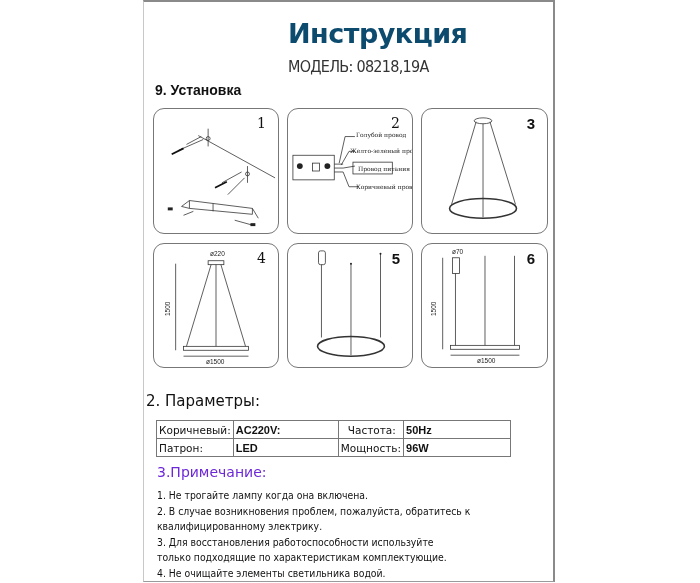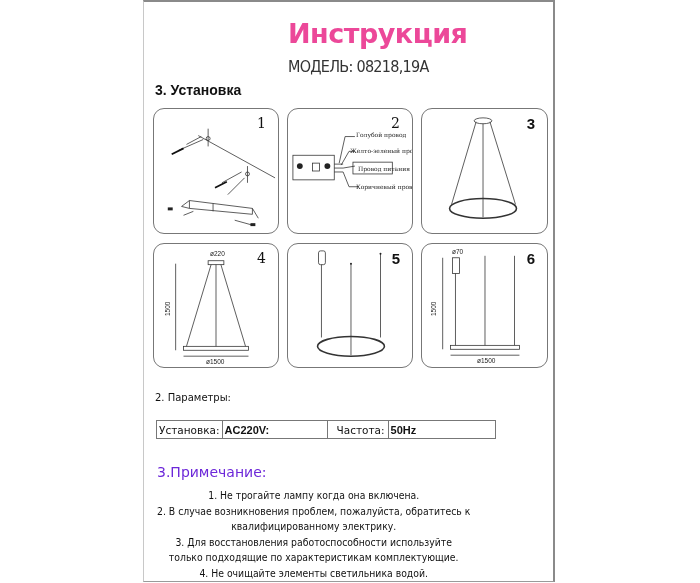--- a/index.html
+++ b/index.html
@@ -1,45 +1,45 @@
 <!DOCTYPE html>
 <html><head>
 <meta charset="utf-8">
 <style>
   html, body { margin:0; padding:0; }
   body { width:700px; height:583px; background:#ffffff; position:relative; overflow:hidden; font-family:"Liberation Sans", sans-serif; color:#111; }
   .page { position:absolute; left:143px; top:0; width:412px; height:582px; border-left:1px solid #c8c8c8; border-right:2px solid #8a8a8a; border-top:2px solid #8a8a8a; border-bottom:1px solid #9a9a9a; box-sizing:border-box; background:#fff; }
-  .title { position:absolute; left:288px; top:18px; font-family:"DejaVu Sans", sans-serif; font-weight:bold; font-size:27px; letter-spacing:-0.5px; color:#ec4899; white-space:nowrap; }
+  .title { position:absolute; left:288px; top:18px; font-family:"DejaVu Sans", sans-serif; font-weight:bold; font-size:27px; letter-spacing:-0.5px; color:#0c4a6e; white-space:nowrap; }
   .model { position:absolute; left:288px; top:57px; font-family:"DejaVu Sans", sans-serif; font-size:16px; color:#333; letter-spacing:-0.8px; white-space:nowrap; transform:scaleX(0.9); transform-origin:left; }
   .sec1 { position:absolute; left:155px; top:82px; font-family:"Liberation Sans", sans-serif; font-weight:bold; font-size:14px; color:#111; white-space:nowrap; }
   .panel { position:absolute; border:1.3px solid #777; border-radius:11px; box-sizing:border-box; background:#fff; overflow:hidden; }
   .panel svg { position:absolute; left:0; top:0; width:100%; height:100%; }
   .pnum { position:absolute; right:12px; top:6px; font-family:"DejaVu Serif", serif; font-size:14px; color:#111; }
   .pnum.sans { font-family:"Liberation Sans", sans-serif; font-weight:bold; font-size:15px; }
-  .sec2 { position:absolute; left:155px; top:392px; font-family:"DejaVu Sans", sans-serif; font-size:10px; color:#111; white-space:nowrap; }
+  .sec2 { position:absolute; left:146px; top:392px; font-family:"DejaVu Sans", sans-serif; font-size:15px; color:#111; white-space:nowrap; }
   table.params { position:absolute; left:156px; top:420px; border-collapse:collapse; font-family:"DejaVu Sans", sans-serif; font-size:10.5px; color:#111; }
   table.params td { border:1px solid #777; height:18px; padding:0 2px; box-sizing:border-box; white-space:nowrap; }
   td.lbl { text-align:left; }
   td.val { font-family:"Liberation Sans", sans-serif; font-weight:bold; font-size:11px; }
   .sec3 { position:absolute; left:157px; top:464px; font-family:"DejaVu Sans", sans-serif; font-size:14px; color:#6d28d9; white-space:nowrap; }
-  .notes { position:absolute; left:157px; top:488px; font-family:"DejaVu Sans", sans-serif; font-size:10px; line-height:15.5px; color:#111; white-space:nowrap;text-align:center; }
+  .notes { position:absolute; left:157px; top:488px; font-family:"DejaVu Sans", sans-serif; font-size:10px; line-height:15.5px; color:#111; white-space:nowrap; }
   .notes div { transform:scaleX(0.93); transform-origin:left; }
   .wire-lbl { position:absolute; font-family:"DejaVu Serif", serif; font-size:6px; color:#222; white-space:nowrap; }
   .dim { position:absolute; font-family:"Liberation Sans", sans-serif; font-size:6.5px; color:#222; white-space:nowrap; }
   .dim.v { transform:rotate(-90deg); transform-origin:left top; }
 </style>
 </head>
 <body>
 
 <div class="page"></div>
 
 <div class="title">Инструкция</div>
 <div class="model">МОДЕЛЬ: 08218,19A</div>
 
-<div class="sec1">3. Установка</div>
+<div class="sec1">9. Установка</div>
 
 <div class="panel" style="left:153px;top:108px;width:126px;height:126px;">
   <span class="pnum">1</span>
   <svg viewBox="0 0 126 126">
     <g stroke="#333" stroke-width="0.8" fill="none">
       <line x1="45" y1="27" x2="123" y2="70"></line>
       <line x1="55" y1="20" x2="55" y2="38"></line>
       <circle cx="55" cy="30" r="2"></circle>
       <line x1="25" y1="42" x2="50" y2="31"></line>
       <line x1="33" y1="36" x2="48" y2="28"></line>
@@ -149,24 +149,30 @@
   <span class="dim" style="left:30px;top:4px;">ø70</span>
   <span class="dim v" style="left:8px;top:72px;">1500</span>
   <span class="dim" style="left:55px;top:113px;">ø1500</span>
 </div>
 
 <div class="sec2">2. Параметры:</div>
 
 <table class="params">
   <tbody>
       <tr>
-    <td class="lbl" style="width:62px;">Установка:</td>
+    <td class="lbl" style="width:62px;">Коричневый:</td>
     <td class="val" style="width:105px;">AC220V:</td>
     <td class="lbl" style="width:61px;padding-left:9px;">Частота:</td>
     <td class="val" style="width:107px;margin-top:8px;">50Hz</td>
+  </tr>
+  <tr>
+    <td class="lbl">Патрон:</td>
+    <td class="val">LED</td>
+    <td class="lbl">Мощность:</td>
+    <td class="val">96W</td>
   </tr>
 </tbody>
   </table>
 
 <div class="sec3">3.Примечание:</div>
 
 <div class="notes">
   <div>1. Не трогайте лампу когда она включена.</div>
   <div>2. В случае возникновения проблем, пожалуйста, обратитесь к</div>
   <div>квалифицированному электрику.</div>

